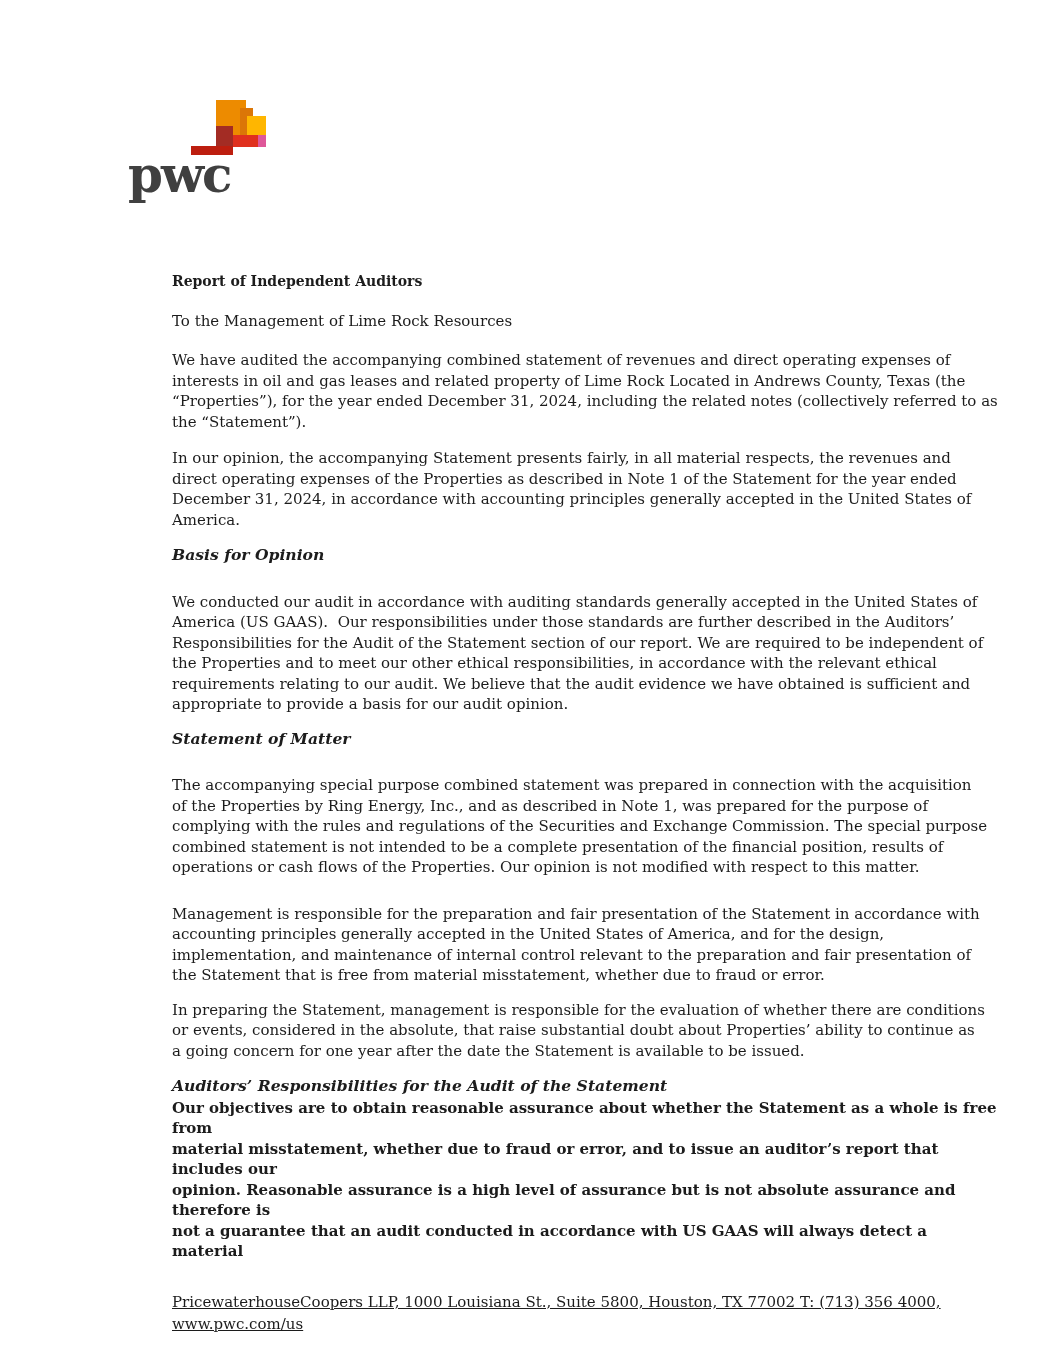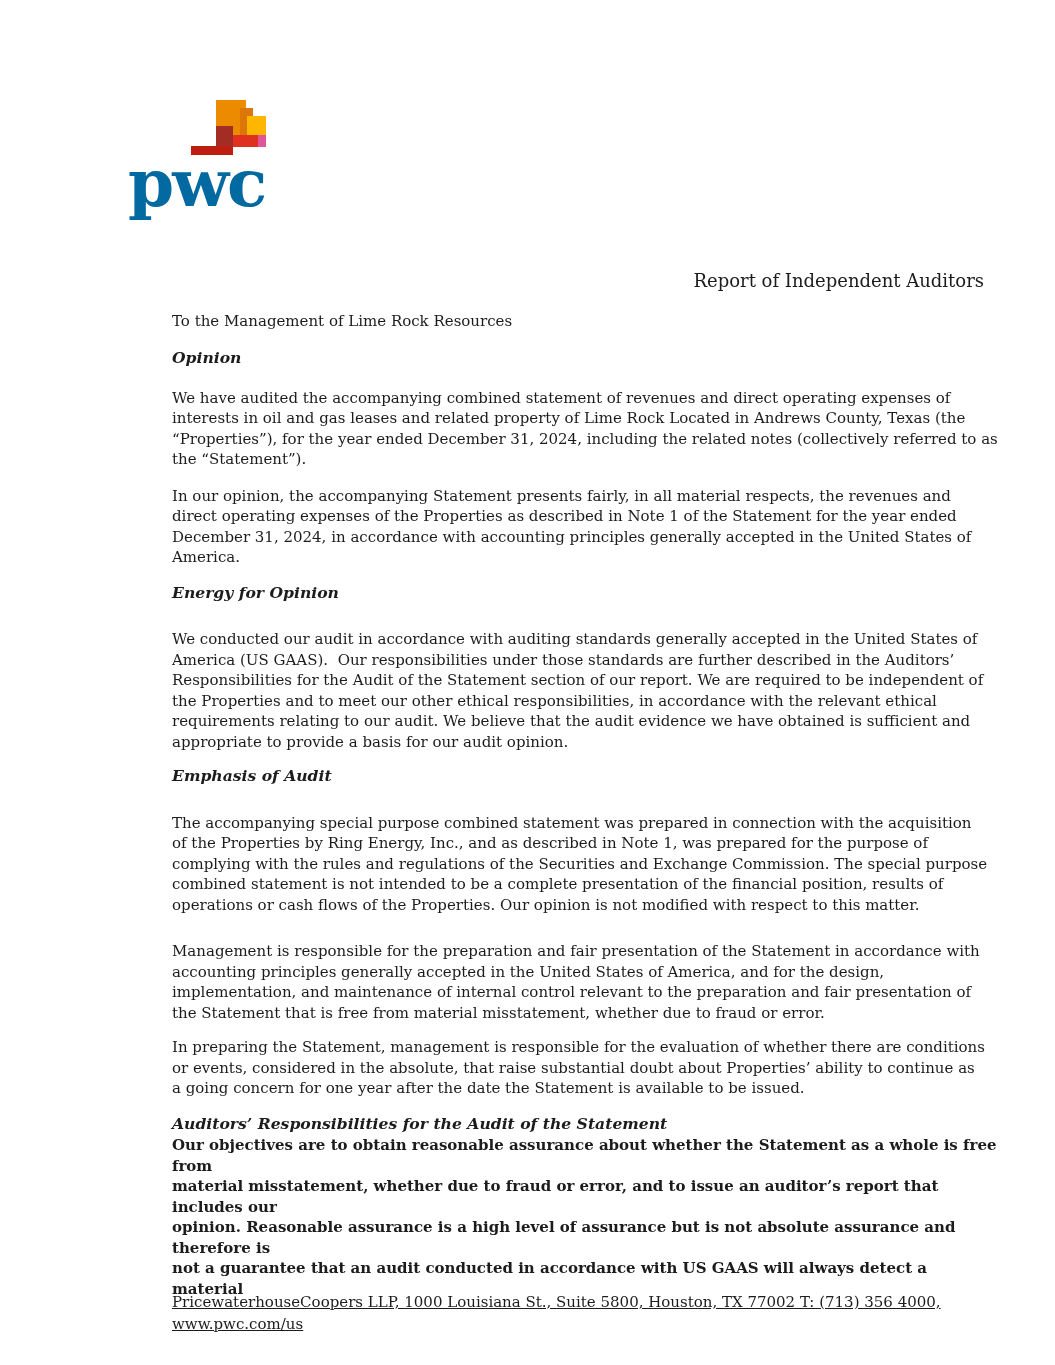--- a/index.html
+++ b/index.html
@@ -17,32 +17,32 @@
   .logo .blk { position: absolute; }
   .blk-orange-main { left: 88px; top: 2px;  width: 30px; height: 37px; }
   .blk-orange-dark { left: 112px; top: 10px; width: 13px; height: 28px; }
   .blk-yellow      { left: 119px; top: 18px; width: 19px; height: 20px; }
   .blk-red-strip   { left: 88px; top: 37px; width: 50px; height: 12px; }
   .blk-maroon      { left: 88px; top: 28px; width: 17px; height: 21px; }
   .blk-pink        { left: 130px; top: 37px; width: 8px;  height: 12px; }
   .blk-darkred-bar { left: 63px; top: 48px; width: 42px; height: 9px; }
   .logo-wordmark {
     position: absolute; left: 0; top: 52px;
-    font-size: 66px; font-weight: bold; line-height: 1;
-    letter-spacing: -2px; color: #0369a1;
+    font-size: 50px; font-weight: bold; line-height: 1;
+    letter-spacing: -2px; color: #404040;
   }
 
   
   .doc {
     position: absolute; left: 172px; top: 271px; width: 830px;
     font-size: 15px; line-height: 20.5px;
   }
   .doc-title {
-    font-weight: normal; text-align: right;
-    width: 812px; font-size: 18px; margin: 0;
+    font-weight: bold; text-align: left;
+    width: 812px; font-size: 14px; margin: 0;
   }
   .para { margin: 0; white-space: pre-wrap; }
   .heading {
     margin: 0; font-weight: bold; font-style: italic; font-size: 15.6px;
   }
   .mt-19 { margin-top: 19px; }
   .mt-17 { margin-top: 17px; }
   .mt-16 { margin-top: 16px; }
   .mt-15 { margin-top: 15px; }
   .mt-20 { margin-top: 26px; }
@@ -69,39 +69,38 @@
   <div class="blk blk-darkred-bar" style="background:#BD1E0F;"></div>
   <div class="logo-wordmark">pwc</div>
 </div>
 
 <div class="doc">
 
   <p class="doc-title">Report of Independent Auditors</p>
 
   <p class="para mt-19">To the Management of Lime Rock Resources</p>
 
-  <p class="heading mt-17">Opinion</p>
   <p class="para mt-19">We have audited the accompanying combined statement of revenues and direct operating expenses of
 interests in oil and gas leases and related property of Lime Rock Located in Andrews County, Texas (the
 “Properties”), for the year ended December 31, 2024, including the related notes (collectively referred to as
 the “Statement”).</p>
   <p class="para mt-16">In our opinion, the accompanying Statement presents fairly, in all material respects, the revenues and
 direct operating expenses of the Properties as described in Note 1 of the Statement for the year ended
 December 31, 2024, in accordance with accounting principles generally accepted in the United States of
 America.</p>
 
-  <p class="heading mt-15">Energy for Opinion</p>
+  <p class="heading mt-15">Basis for Opinion</p>
   <p class="para mt-20">We conducted our audit in accordance with auditing standards generally accepted in the United States of
 America (US GAAS).  Our responsibilities under those standards are further described in the Auditors’
 Responsibilities for the Audit of the Statement section of our report. We are required to be independent of
 the Properties and to meet our other ethical responsibilities, in accordance with the relevant ethical
 requirements relating to our audit. We believe that the audit evidence we have obtained is sufficient and
 appropriate to provide a basis for our audit opinion.</p>
 
-  <p class="heading mt-14">Emphasis of Audit</p>
+  <p class="heading mt-14">Statement of Matter</p>
   <p class="para mt-20">The accompanying special purpose combined statement was prepared in connection with the acquisition
 of the Properties by Ring Energy, Inc., and as described in Note 1, was prepared for the purpose of
 complying with the rules and regulations of the Securities and Exchange Commission. The special purpose
 combined statement is not intended to be a complete presentation of the financial position, results of
 operations or cash flows of the Properties. Our opinion is not modified with respect to this matter.</p>
 
   <p class="para mt-20">Management is responsible for the preparation and fair presentation of the Statement in accordance with
 accounting principles generally accepted in the United States of America, and for the design,
 implementation, and maintenance of internal control relevant to the preparation and fair presentation of
 the Statement that is free from material misstatement, whether due to fraud or error.</p>

